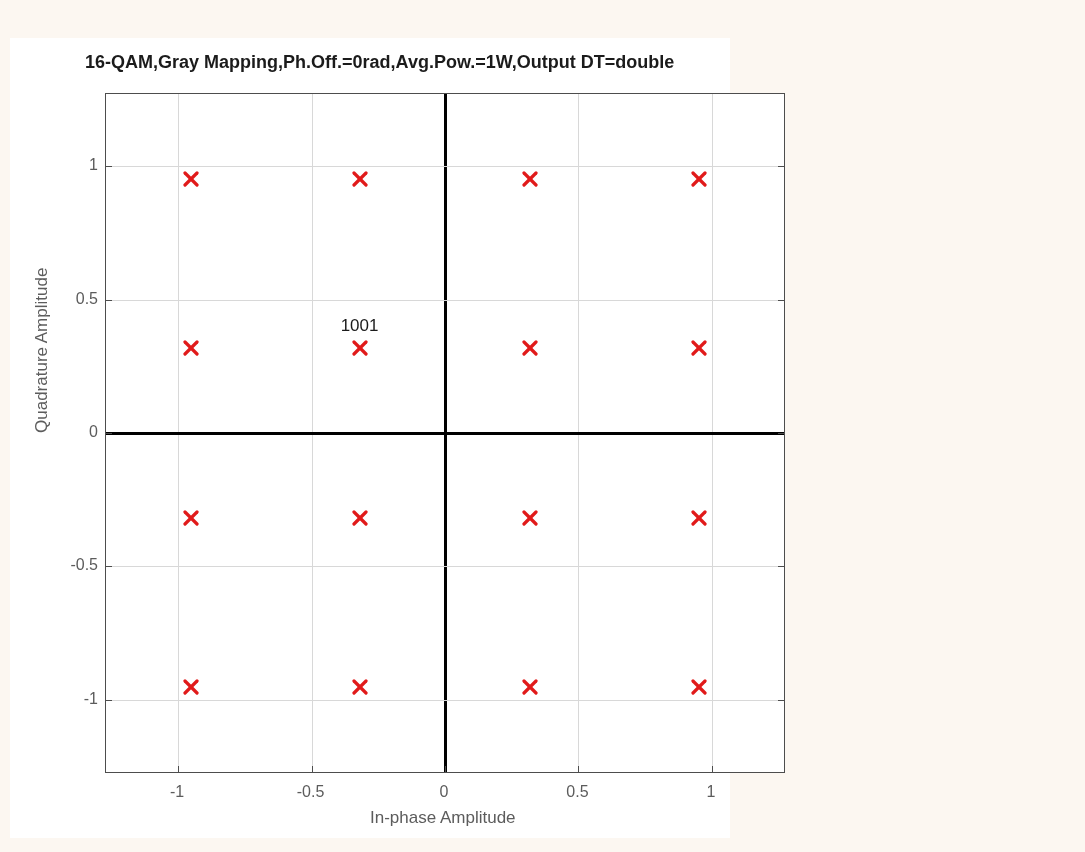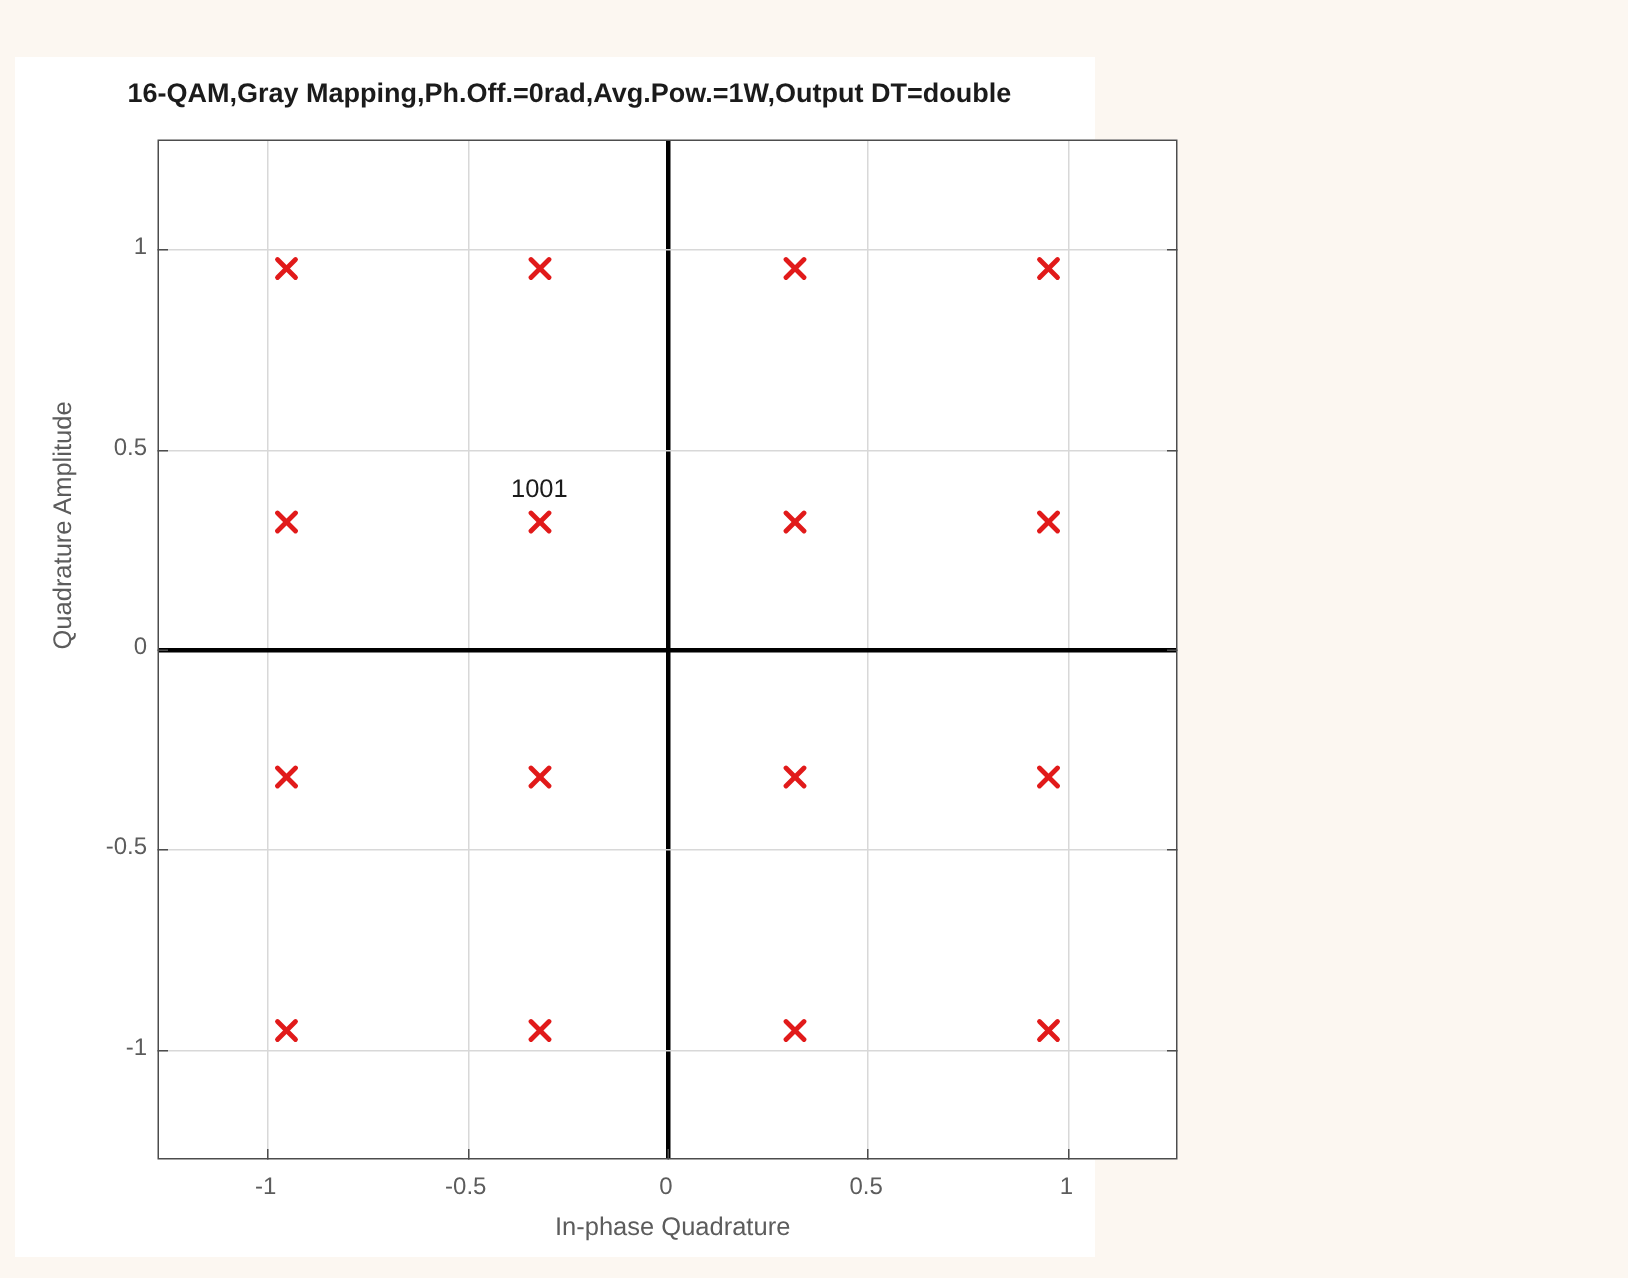--- a/index.html
+++ b/index.html
@@ -105,21 +105,21 @@
 <body>
 
 <div class="page">
 
 
   <div class="chart-panel">
 
     <div class="chart-title">16-QAM,Gray Mapping,Ph.Off.=0rad,Avg.Pow.=1W,Output DT=double</div>
 
     <div class="ylabel">Quadrature Amplitude</div>
-    <div class="xlabel">In-phase Quadrature</div>
+    <div class="xlabel">In-phase Amplitude</div>
 
     <div class="plot" id="plot">
         <div class="gv" style="left: 72.0709px;"></div>
         <div class="tick-b" style="left: 72.0709px;"></div>
         <div class="gv" style="left: 205.535px;"></div>
         <div class="tick-b" style="left: 205.535px;"></div>
         <div class="axis-v" style="left: 338px;"></div>
         <div class="tick-b" style="left: 339px;"></div>
         <div class="gv" style="left: 472.465px;"></div>
         <div class="tick-b" style="left: 472.465px;"></div>

